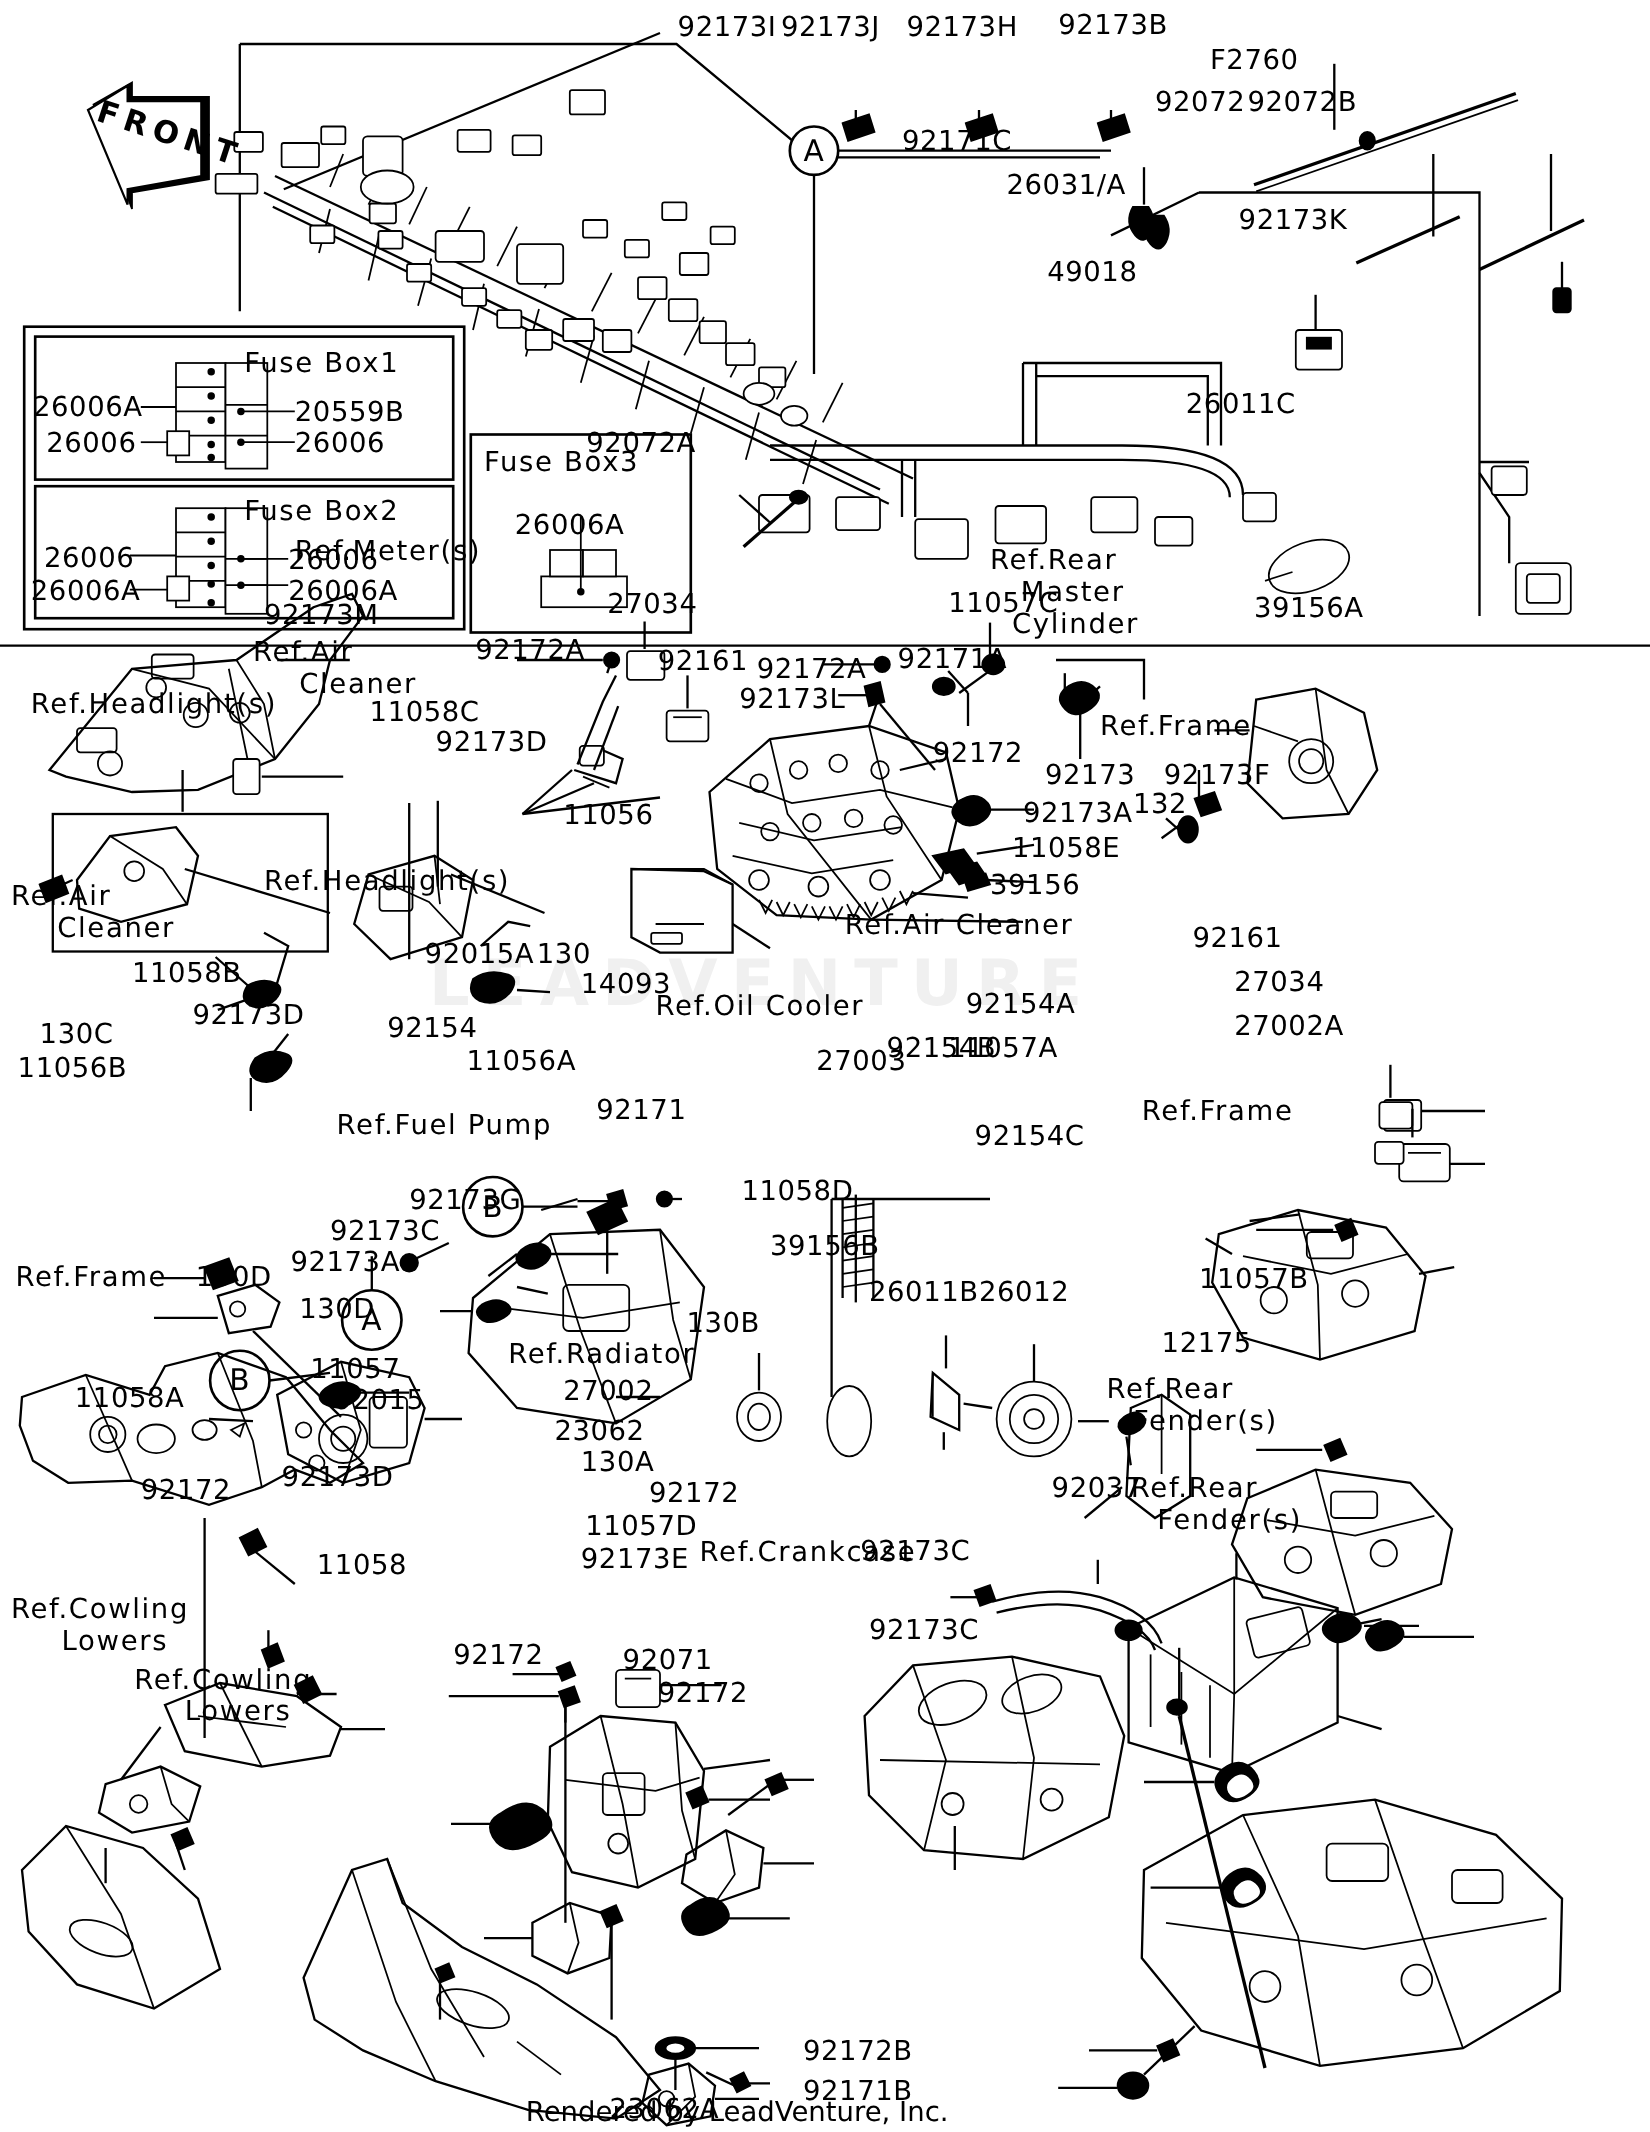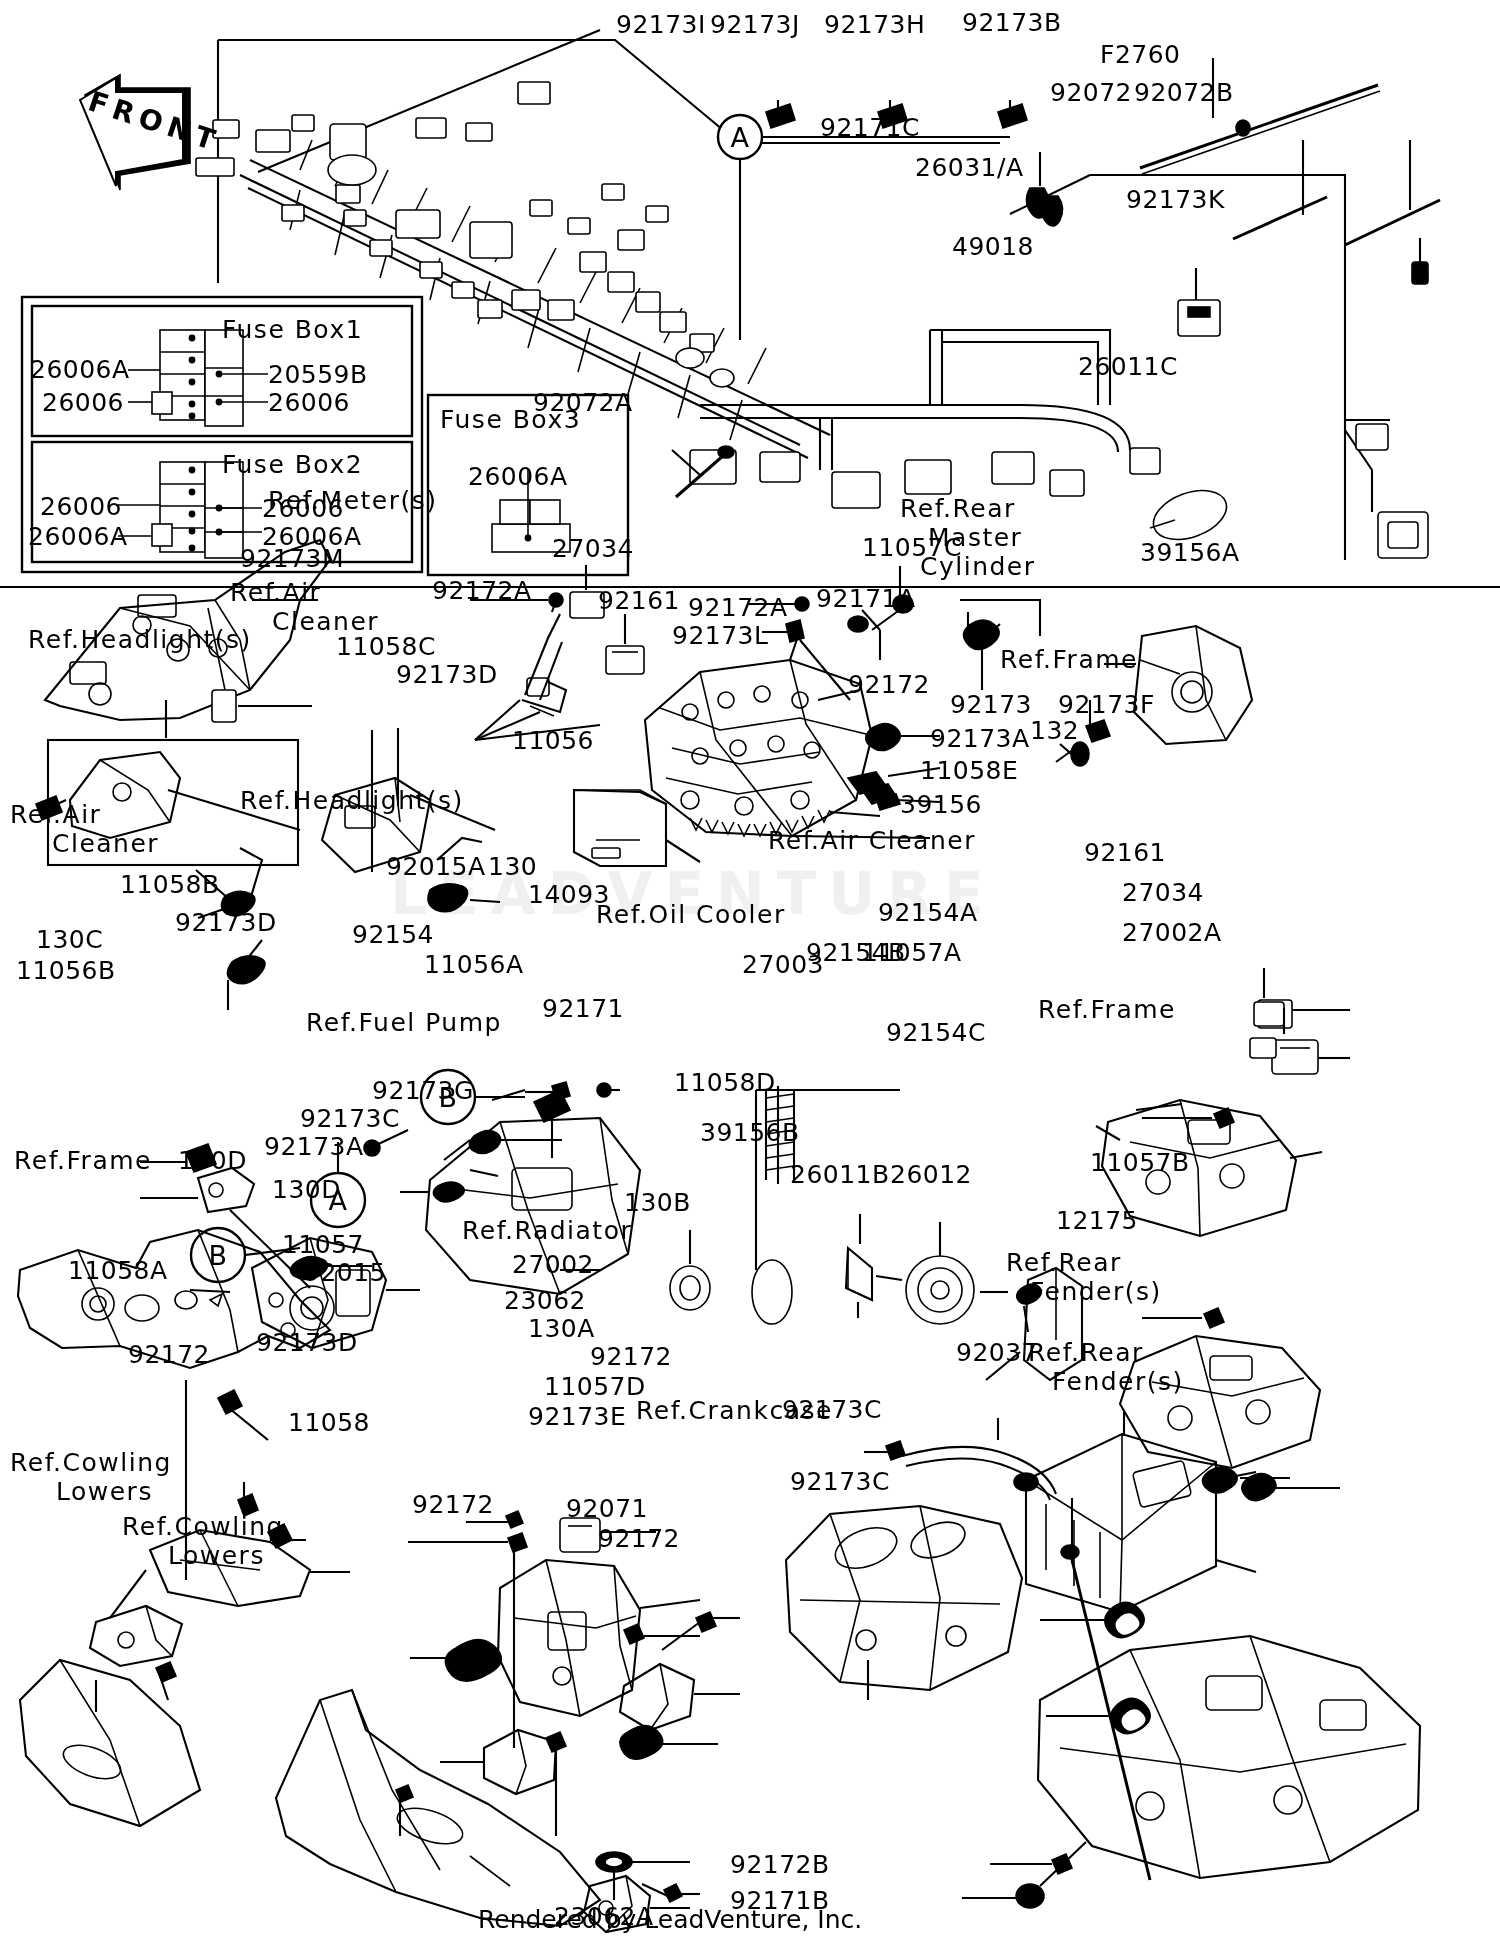--- a/index.html
+++ b/index.html
@@ -811,21 +811,21 @@
   <div class="lbl" style="left:372px;top:1076px;">92173G</div>
   <div class="lbl" style="left:300px;top:1104px;">92173C</div>
   <div class="lbl" style="left:264px;top:1132px;">92173A</div>
   <div class="lbl ref" style="left:462px;top:1216px;">Ref.Radiator</div>
   <div class="lbl" style="left:304px;top:1258px;">92015</div>
   <div class="lbl" style="left:512px;top:1250px;">27002</div>
   <div class="lbl" style="left:504px;top:1286px;">23062</div>
   <div class="lbl" style="left:528px;top:1314px;">130A</div>
   <div class="lbl" style="left:256px;top:1328px;">92173D</div>
   <div class="lbl" style="left:590px;top:1342px;">92172</div>
-  <div class="lbl" style="left:544px;top:1372px;">11057D</div>
+  <div class="lbl" style="left:532px;top:1372px;">11057D</div>
   <div class="lbl" style="left:528px;top:1402px;">92173E</div>
   <div class="lbl" style="left:288px;top:1408px;">11058</div>
   <div class="lbl" style="left:412px;top:1490px;">92172</div>
   <div class="lbl" style="left:566px;top:1494px;">92071</div>
   <div class="lbl" style="left:598px;top:1524px;">92172</div>
   <div class="lbl" style="left:554px;top:1902px;">23062A</div>
   <div class="lbl" style="left:624px;top:1188px;">130B</div>
   <div class="lbl" style="left:790px;top:1160px;">26011B</div>
   <div class="lbl" style="left:890px;top:1160px;">26012</div>
   <div class="lbl" style="left:1056px;top:1206px;">12175</div>

